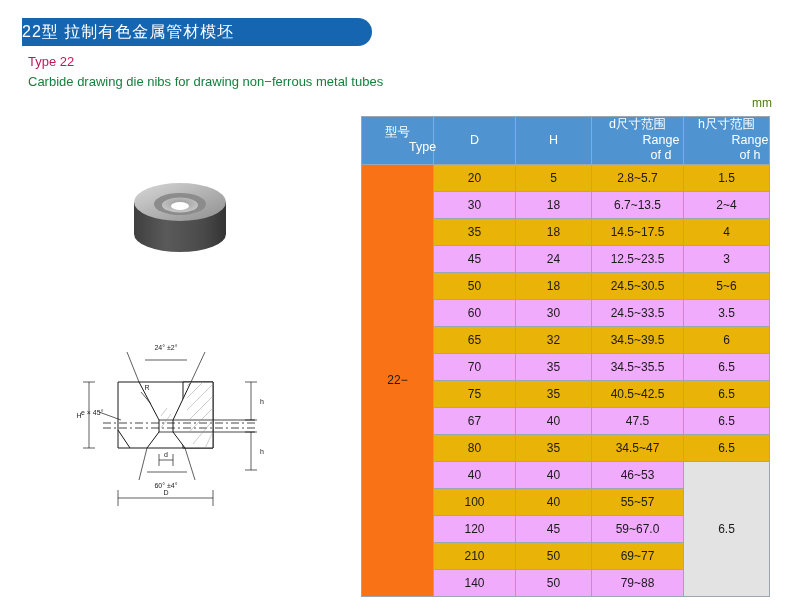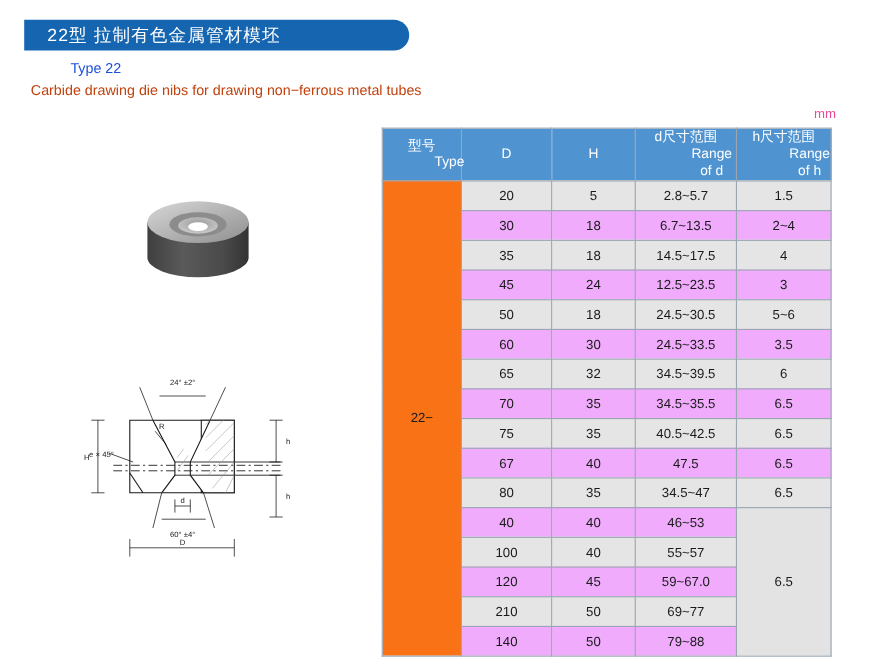--- a/index.html
+++ b/index.html
@@ -21,58 +21,57 @@
     position: absolute;
     left: 22px;
     top: 18px;
     width: 350px;
     height: 28px;
     background: #1565b0;
     border-radius: 0 14px 14px 0;
     display: flex;
     align-items: center;
     box-sizing: border-box;
-    padding-left: 21px;
+    padding-left: 0;
   }
   .banner-title {
     color: #ffffff;
     font-size: 16px;
     letter-spacing: 1px;
     white-space: nowrap;
   }
 
   .subtitle-block {
     position: absolute;
     left: 28px;
     top: 52px;
     line-height: 1.55;
   }
   .subtitle-en1 {
     font-size: 13px;
-    color: #1d4ed8;
-    margin-left: 36px;
+    color: #be185d;
   }
   .subtitle-en2 {
     font-size: 13px;
-    color: #c2410c;
+    color: #15803d;
   }
 
   
   .unit-label {
     position: absolute;
-    right: 36px;
+    right: 24px;
     top: 96px;
     font-size: 12px;
-    color: #ec4899;
+    color: #4d7c0f;
   }
 
   
   .table-wrap {
     position: absolute;
-    left: 347px;
+    left: 361px;
     top: 116px;
     width: 408px;
   }
   table.spec {
     border-collapse: collapse;
     width: 408px;
     table-layout: fixed;
   }
   table.spec th, table.spec td {
     border: 1px solid #9aa6b2;
@@ -85,21 +84,21 @@
   table.spec thead th {
     background: #4f94d0;
     color: #ffffff;
     height: 36px;
     font-size: 12.5px;
     line-height: 1.25;
     font-weight: normal;
   }
   .hdr2 { display: block; padding-left: 47px; }
   td.zebra { background: #f0abfc; }
-  td.plain { background: #e5e5e5; }
+  td.plain { background: #eab308; }
   td.typecell {
     background: #f97316;
     font-size: 13px;
     vertical-align: middle;
   }
   td.hgroup {
     background: #e3e3e3;
     vertical-align: middle;
   }
   .col-type { width: 72px; }

